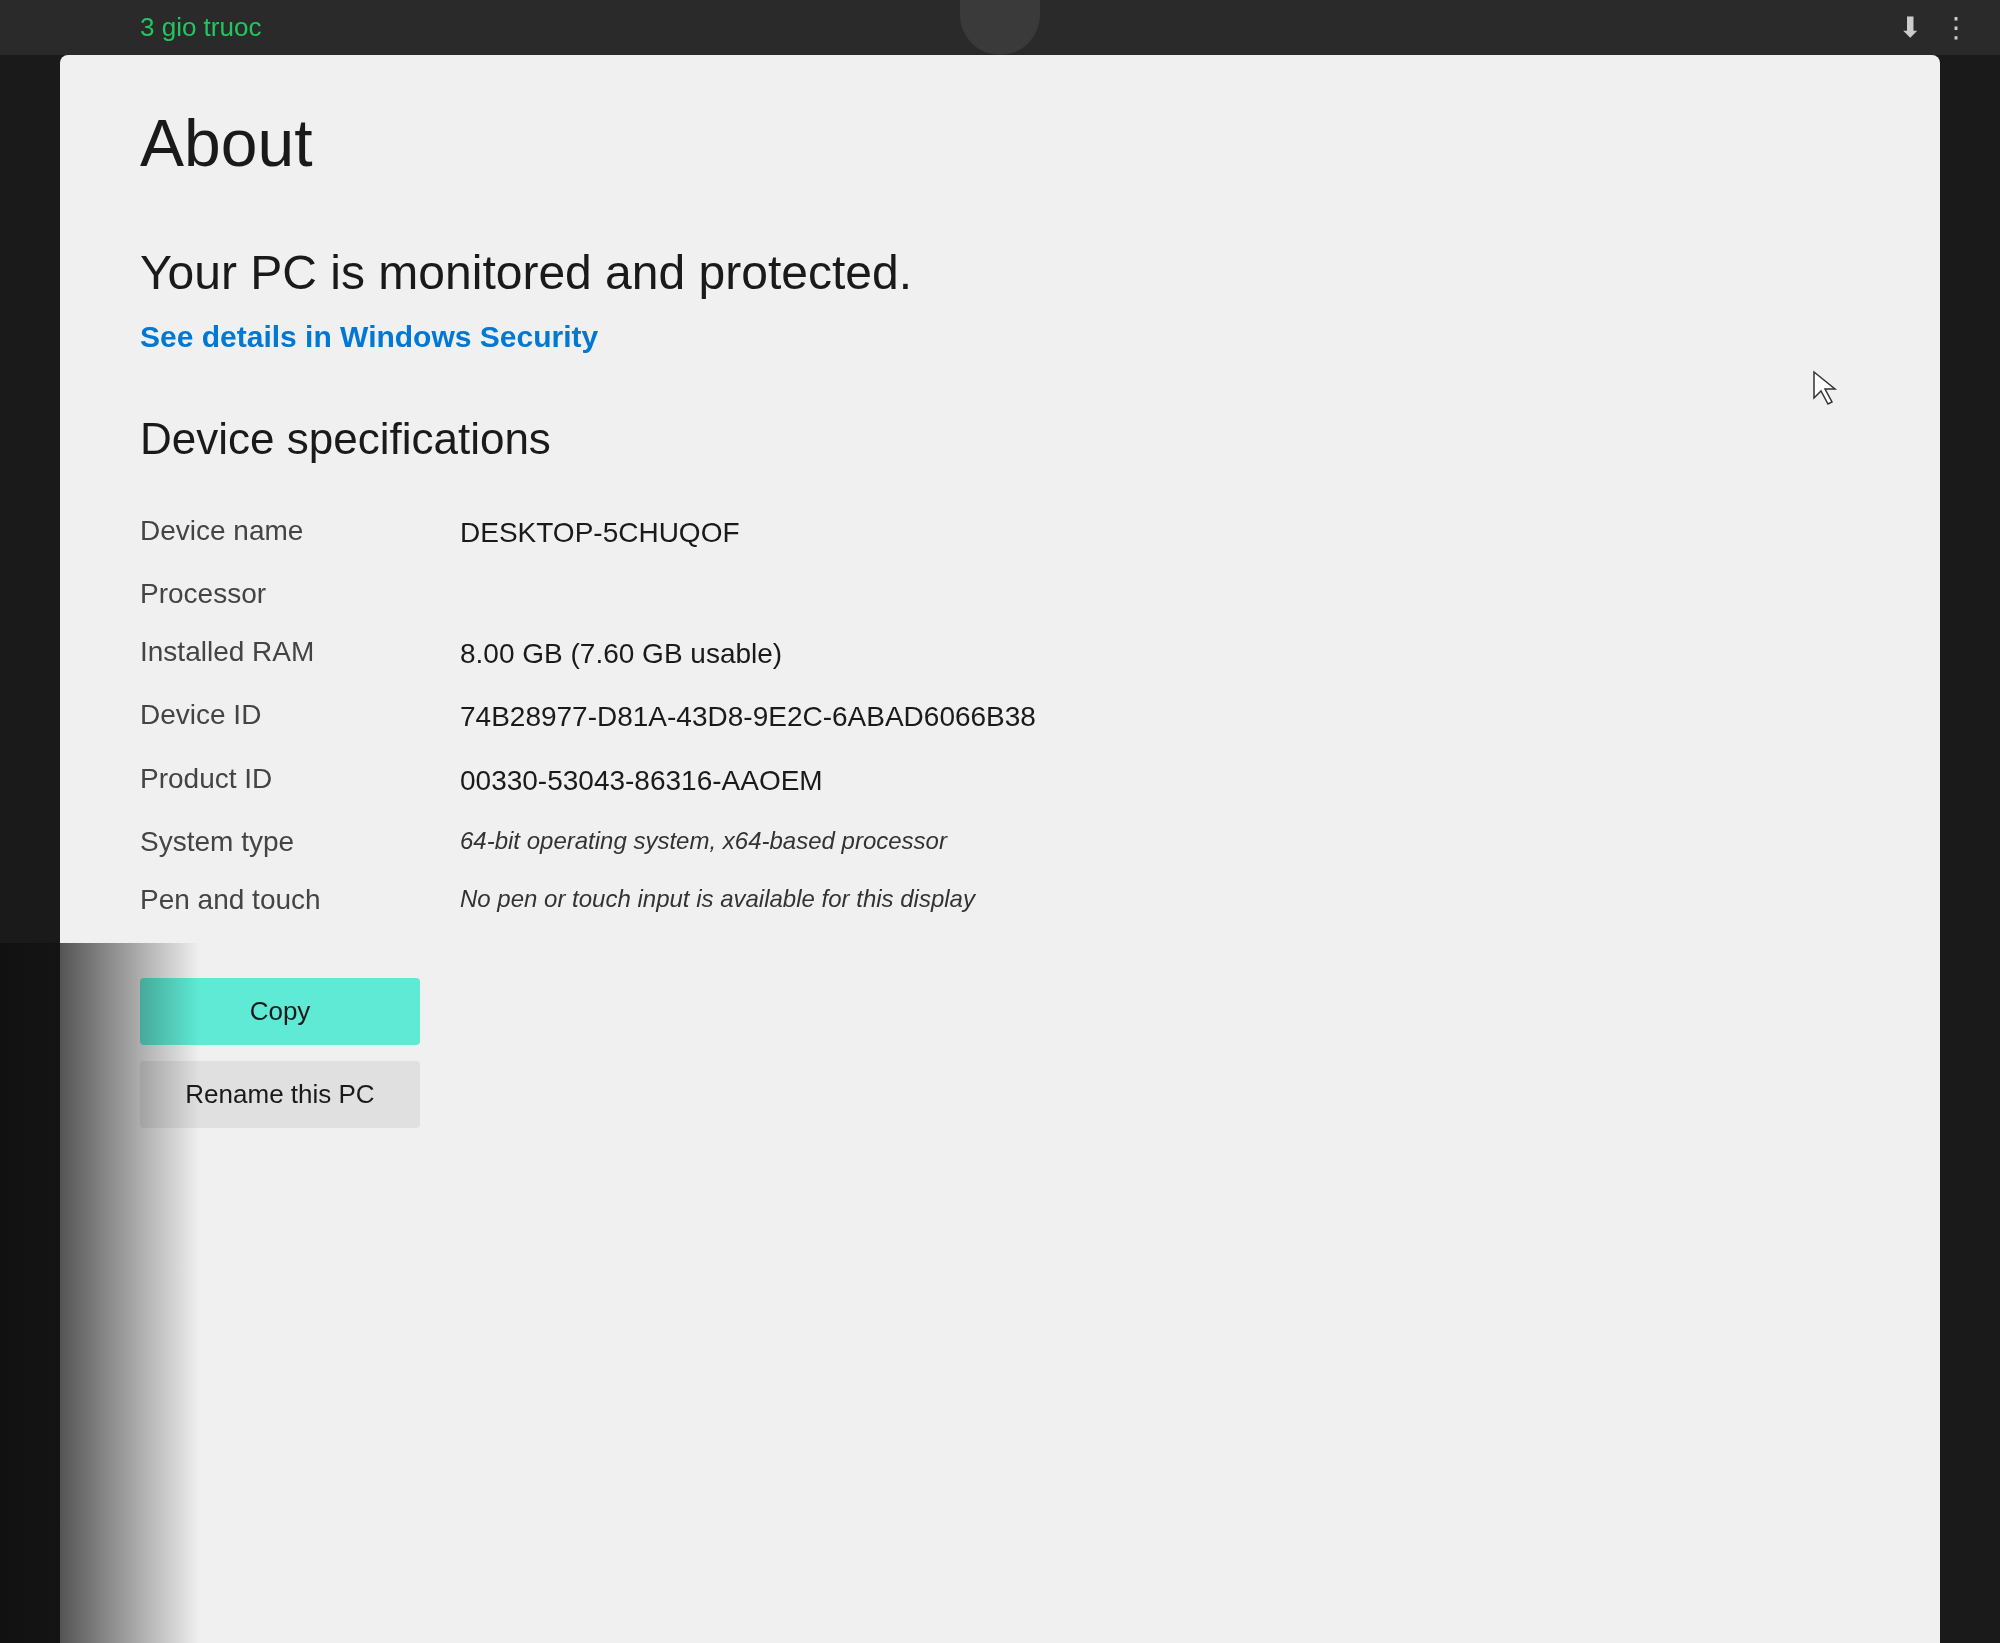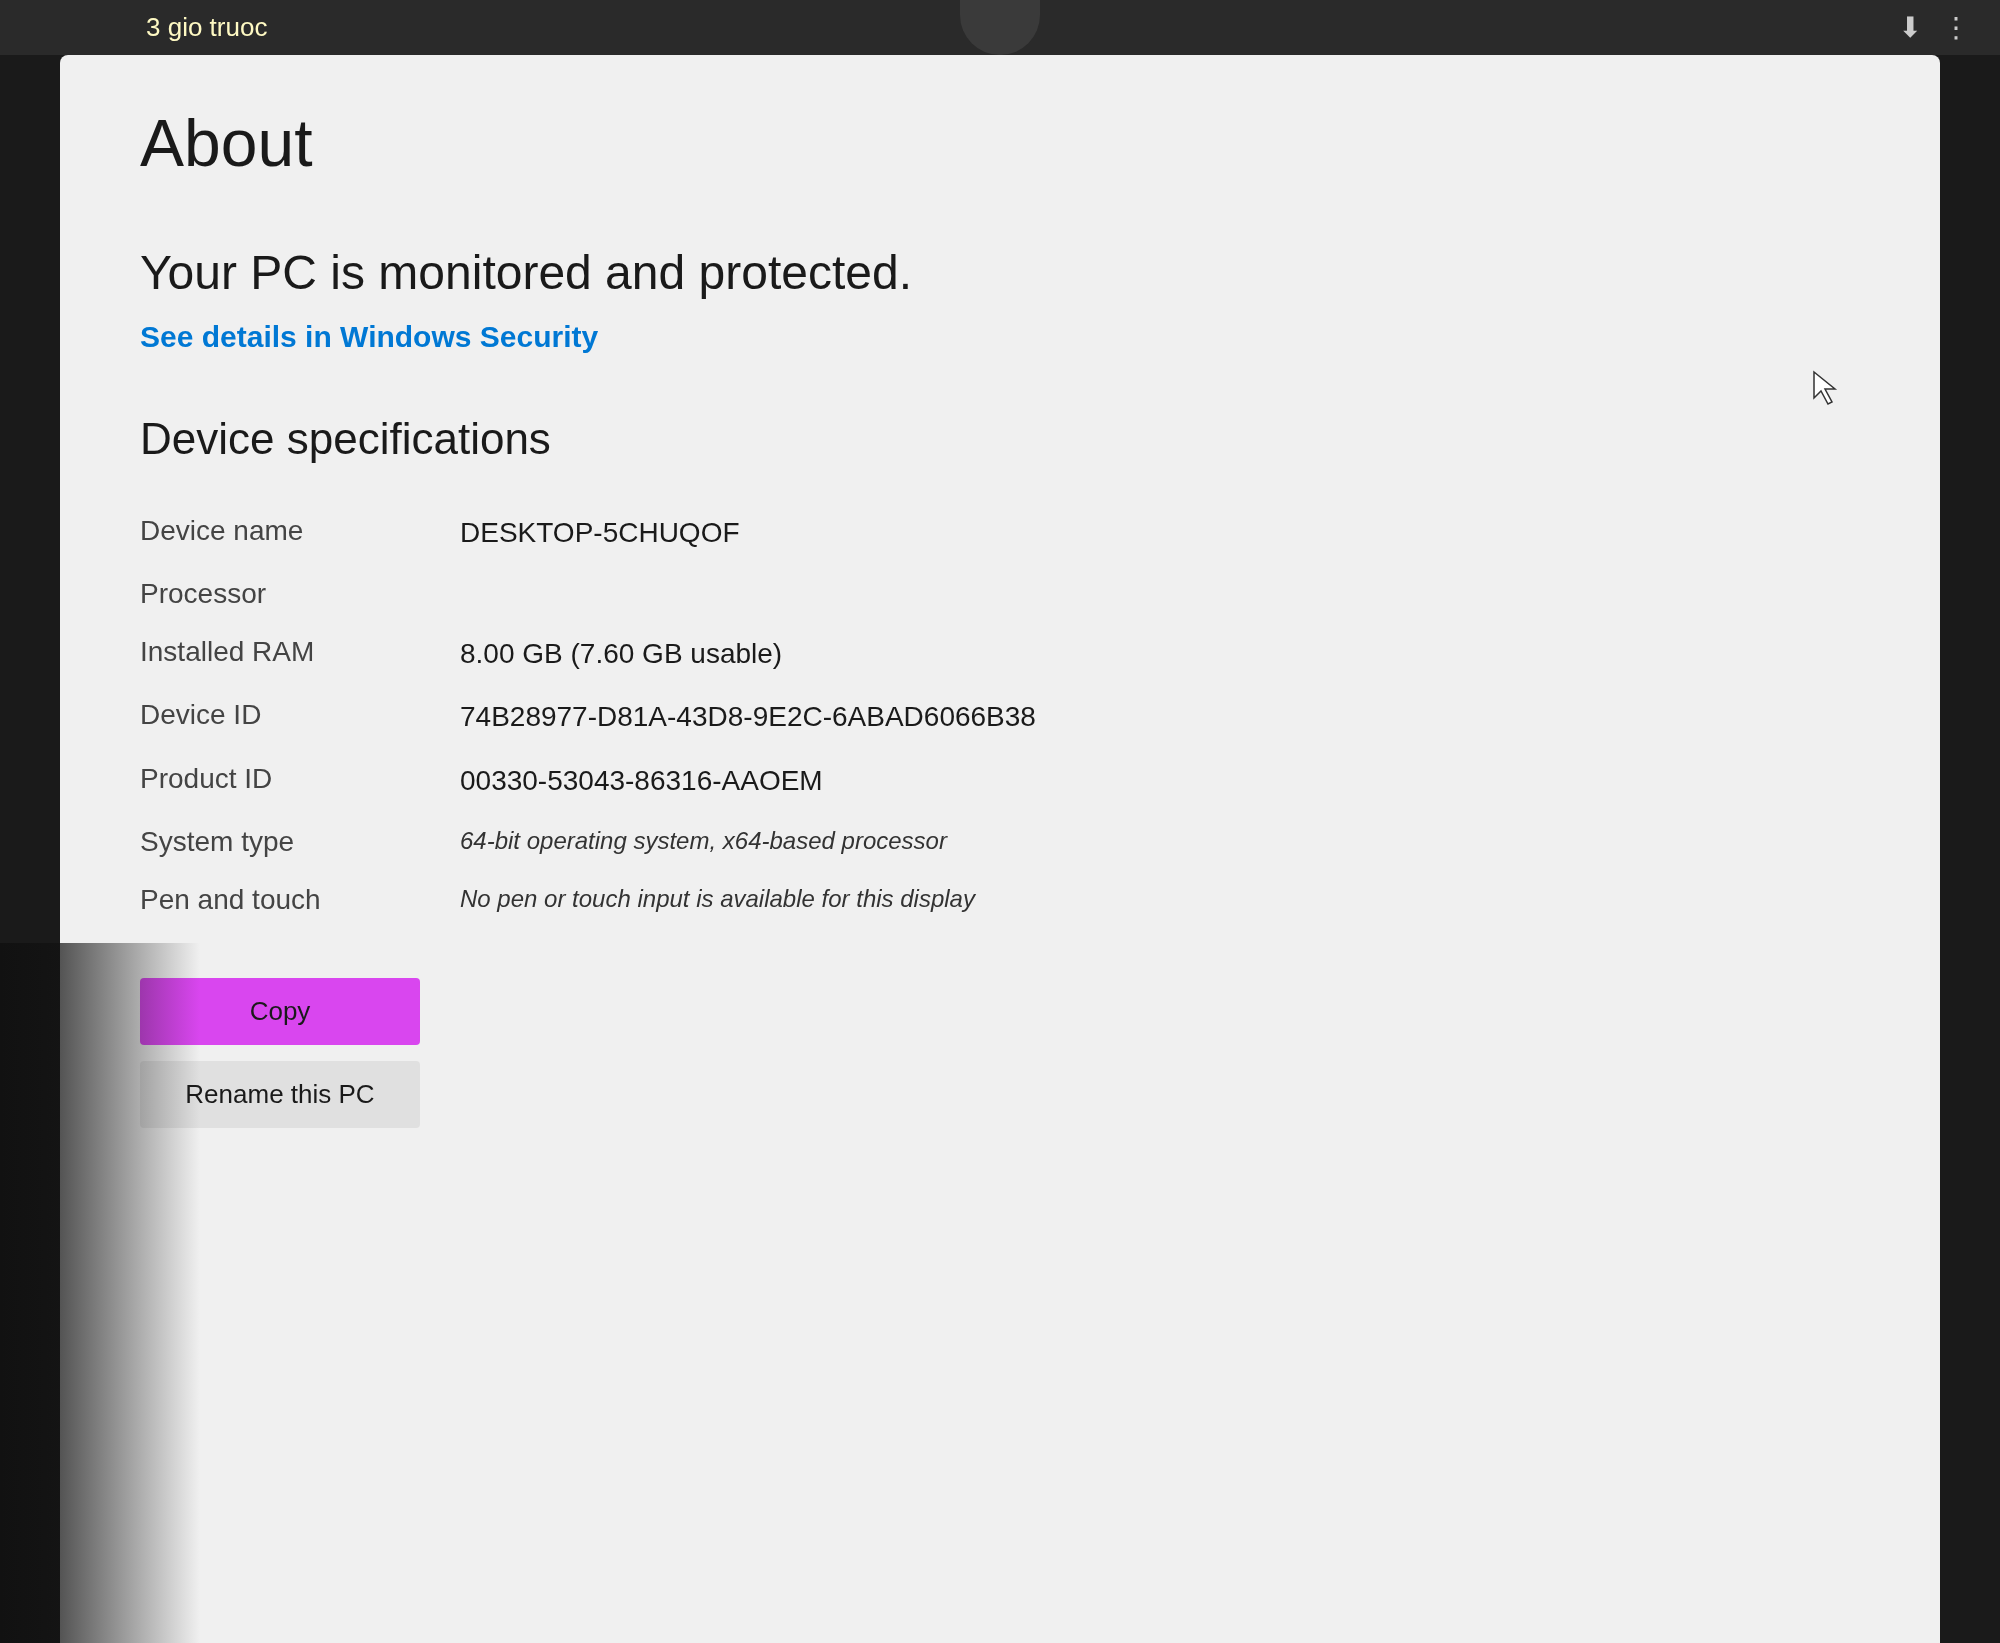--- a/index.html
+++ b/index.html
@@ -22,22 +22,22 @@
       background: #2a2a2a;
       display: flex;
       align-items: center;
       justify-content: flex-end;
       padding: 0 30px;
       gap: 20px;
     }
 
     .top-bar-left {
       position: absolute;
-      left: 146px;
-      color: #fef9c3;
+      left: 140px;
+      color: #22c55e;
       font-size: 26px;
     }
 
     .top-bar-icons {
       display: flex;
       gap: 20px;
       align-items: center;
     }
 
     .icon-btn {
@@ -119,21 +119,21 @@
 
     .buttons-area {
       margin-top: 50px;
       display: flex;
       flex-direction: column;
       gap: 16px;
       max-width: 280px;
     }
 
     .btn-copy {
-      background: #d946ef;
+      background: #5eead4;
       border: none;
       padding: 18px 30px;
       font-size: 26px;
       color: #1a1a1a;
       cursor: pointer;
       border-radius: 4px;
       text-align: center;
     }
 
     .btn-rename {

